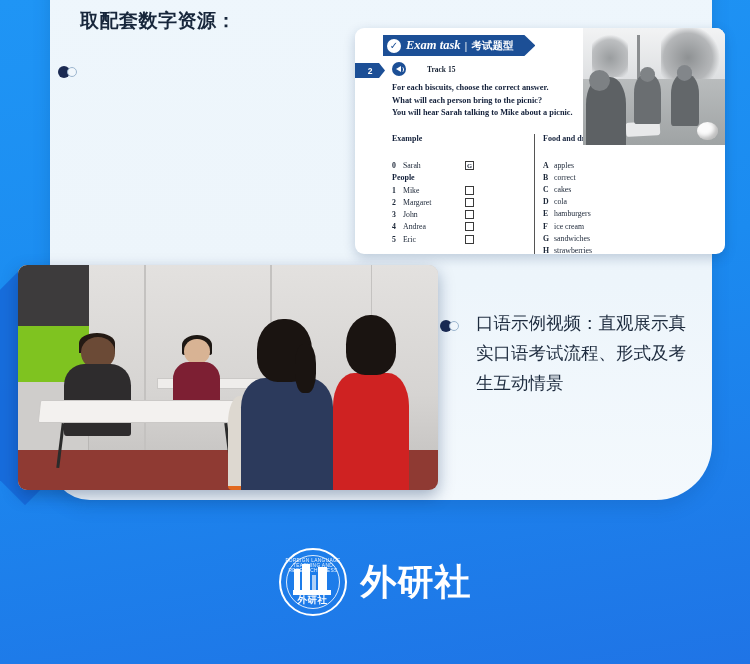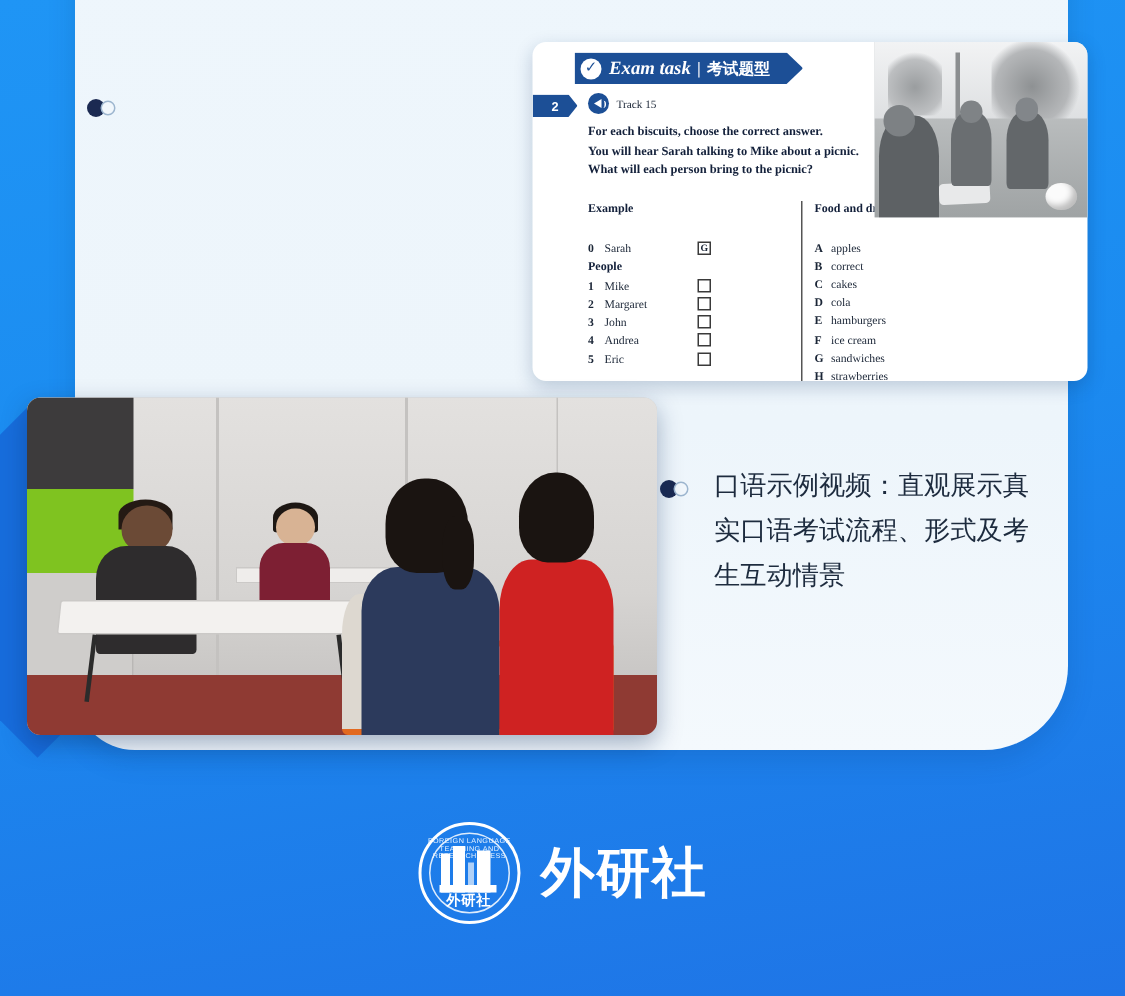--- a/index.html
+++ b/index.html
@@ -145,21 +145,21 @@
   }
   .speaker::after {
     content: "";
     position: absolute; right: 2.5px; top: 4.5px;
     width: 3px; height: 5px;
     border-right: 1.5px solid #fff;
     border-radius: 0 50% 50% 0;
   }
   .track-label {
     font-family: "Liberation Serif", "DejaVu Serif", serif;
-    font-size: 7.5px; font-weight: normal; color: #1a2536;
+    font-size: 7.5px; font-weight: bold; color: #1a2536; margin-left: 16px;
   }
 
   .rubric {
     position: absolute;
     left: 37px; top: 54px;
     width: 260px;
     font-family: "Liberation Serif", "DejaVu Serif", serif;
     font-size: 8.3px;
     font-weight: bold;
     line-height: 12.5px;
@@ -354,20 +354,21 @@
 </style>
 </head>
 <body>
 
 <div id="stage">
 
   <div class="diag-accent"></div>
 
   <div class="panel"></div>
 
+  <div class="panel-title">取配套数字资源：</div>
 
   <div class="bullet b1">
     <span class="dot-a"></span>
     <span class="dot-b"></span>
   </div>
 
   <div class="bullet b2">
     <span class="dot-a"></span>
     <span class="dot-b"></span>
   </div>
@@ -384,22 +385,22 @@
 
     <div class="q-tag">2</div>
 
     <div class="track-row">
       <span class="speaker"></span>
       <span class="track-label">Track 15</span>
     </div>
 
     <div class="rubric">
       <div>For each biscuits, choose the correct answer.</div>
+      <div>What will each person bring to the picnic?</div>
       <div>You will hear Sarah talking to Mike about a picnic.</div>
-      <div>What will each person bring to the picnic?</div>
     </div>
 
     <div class="cols">
 
       <div class="col-left">
         <div class="col-head">Example</div>
 
         <div class="p-row">
           <span class="num">0</span>
           <span class="nm">Sarah</span>

